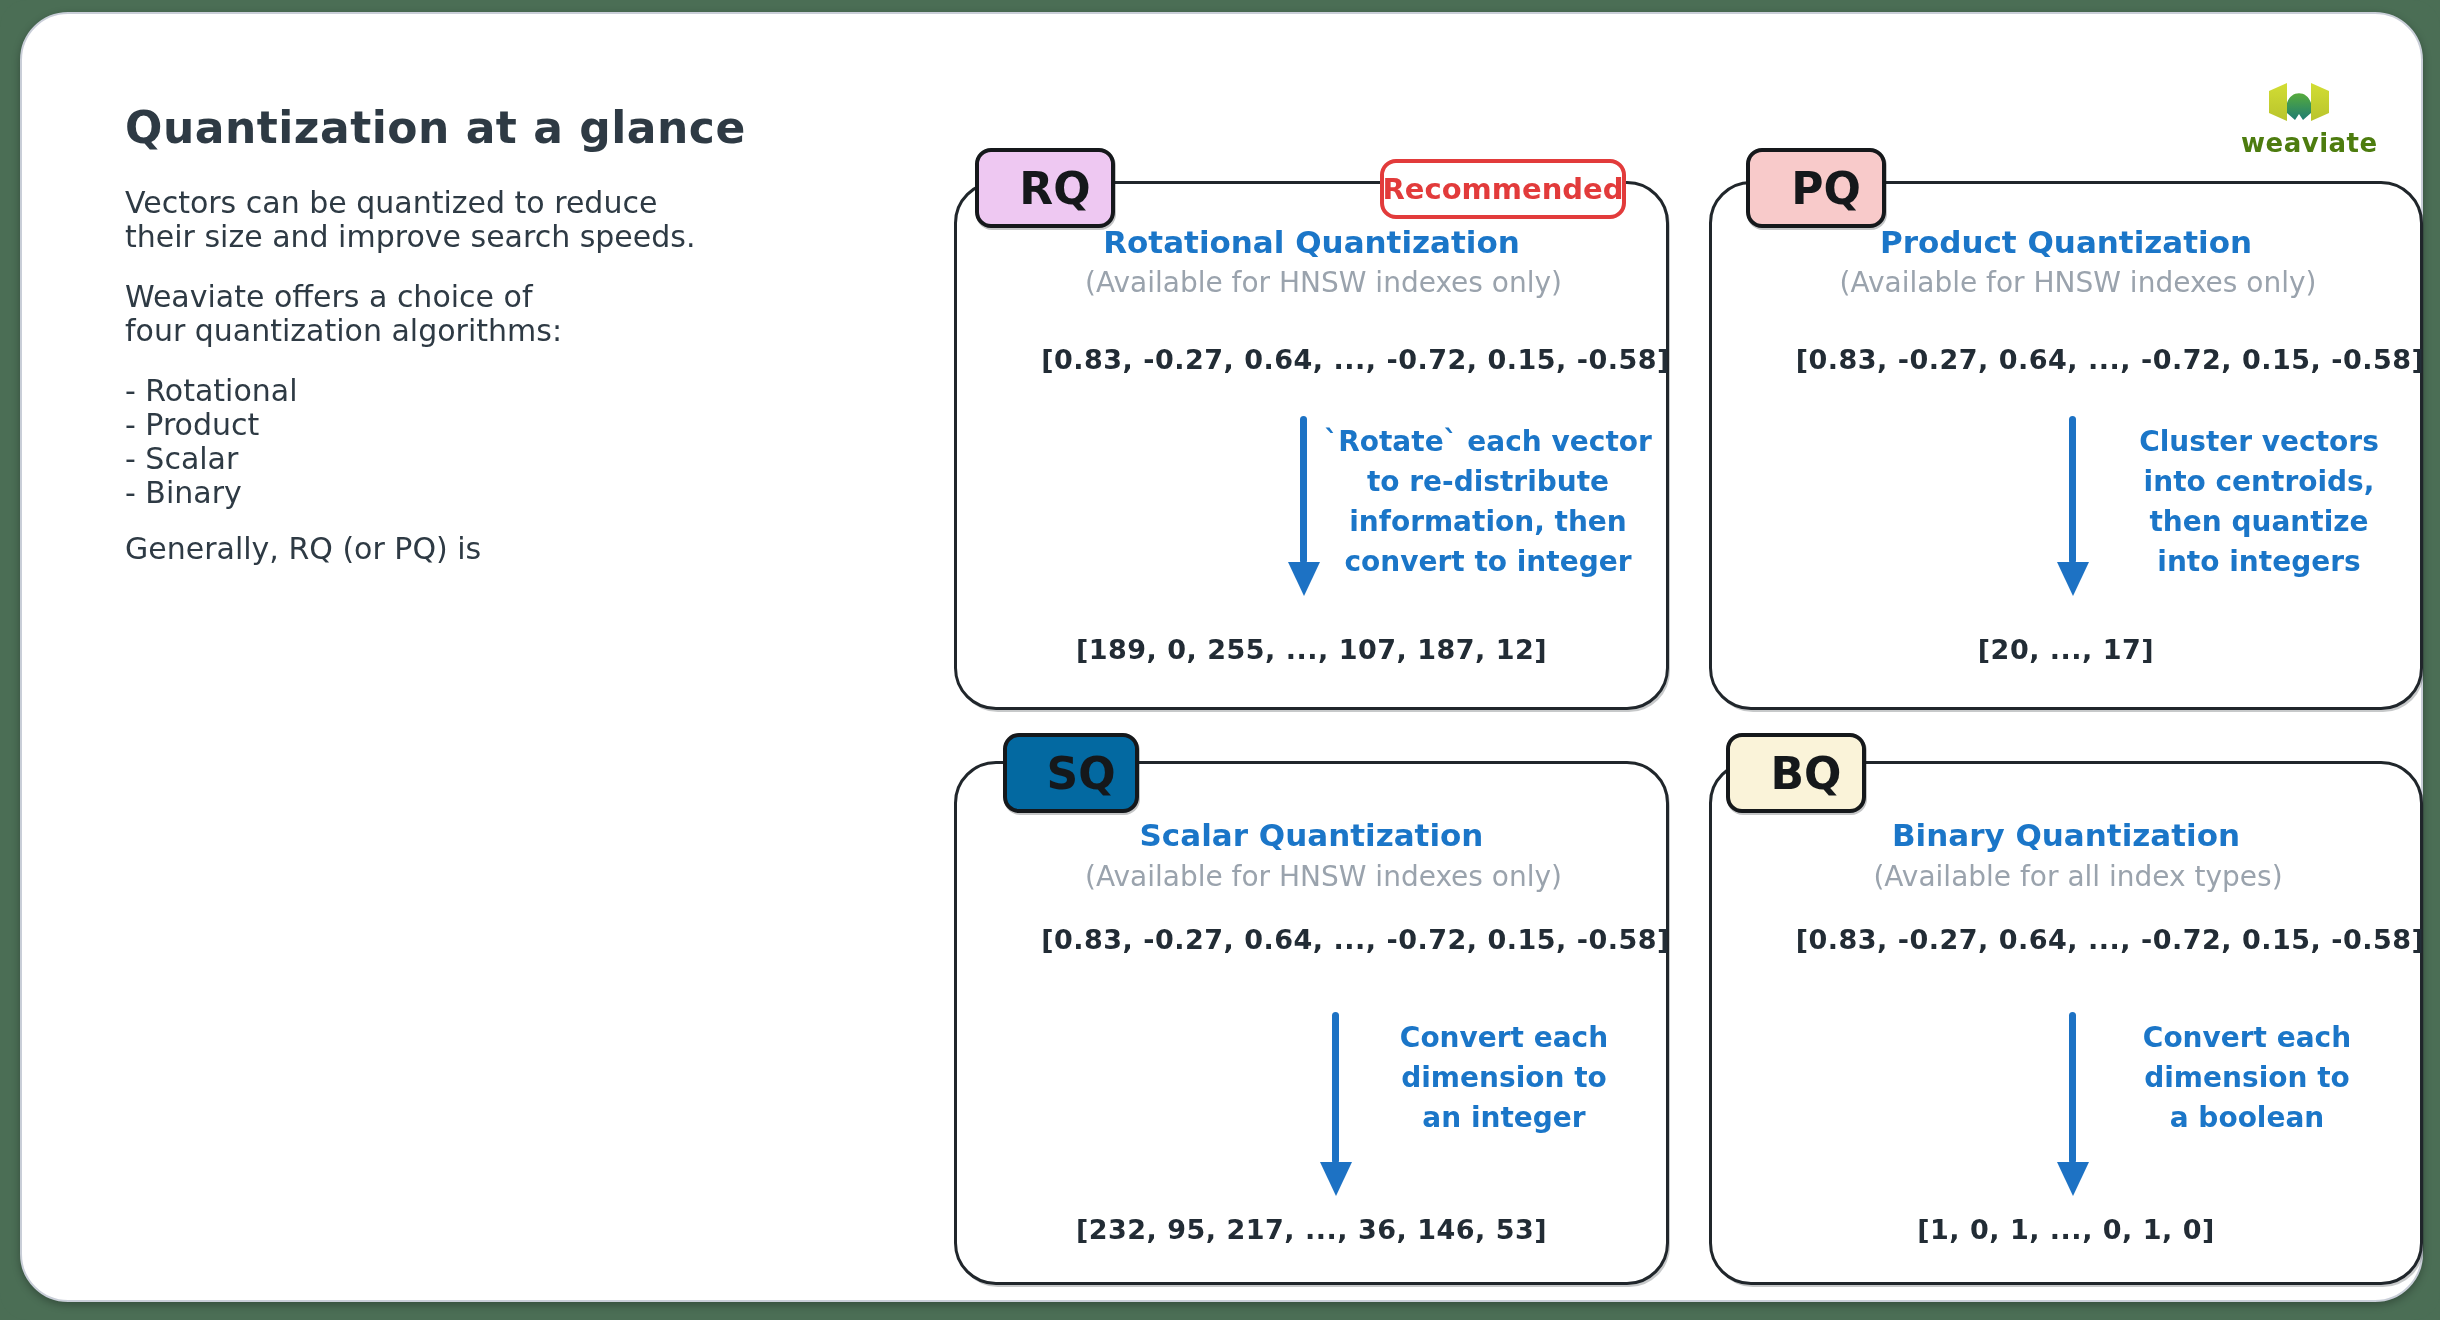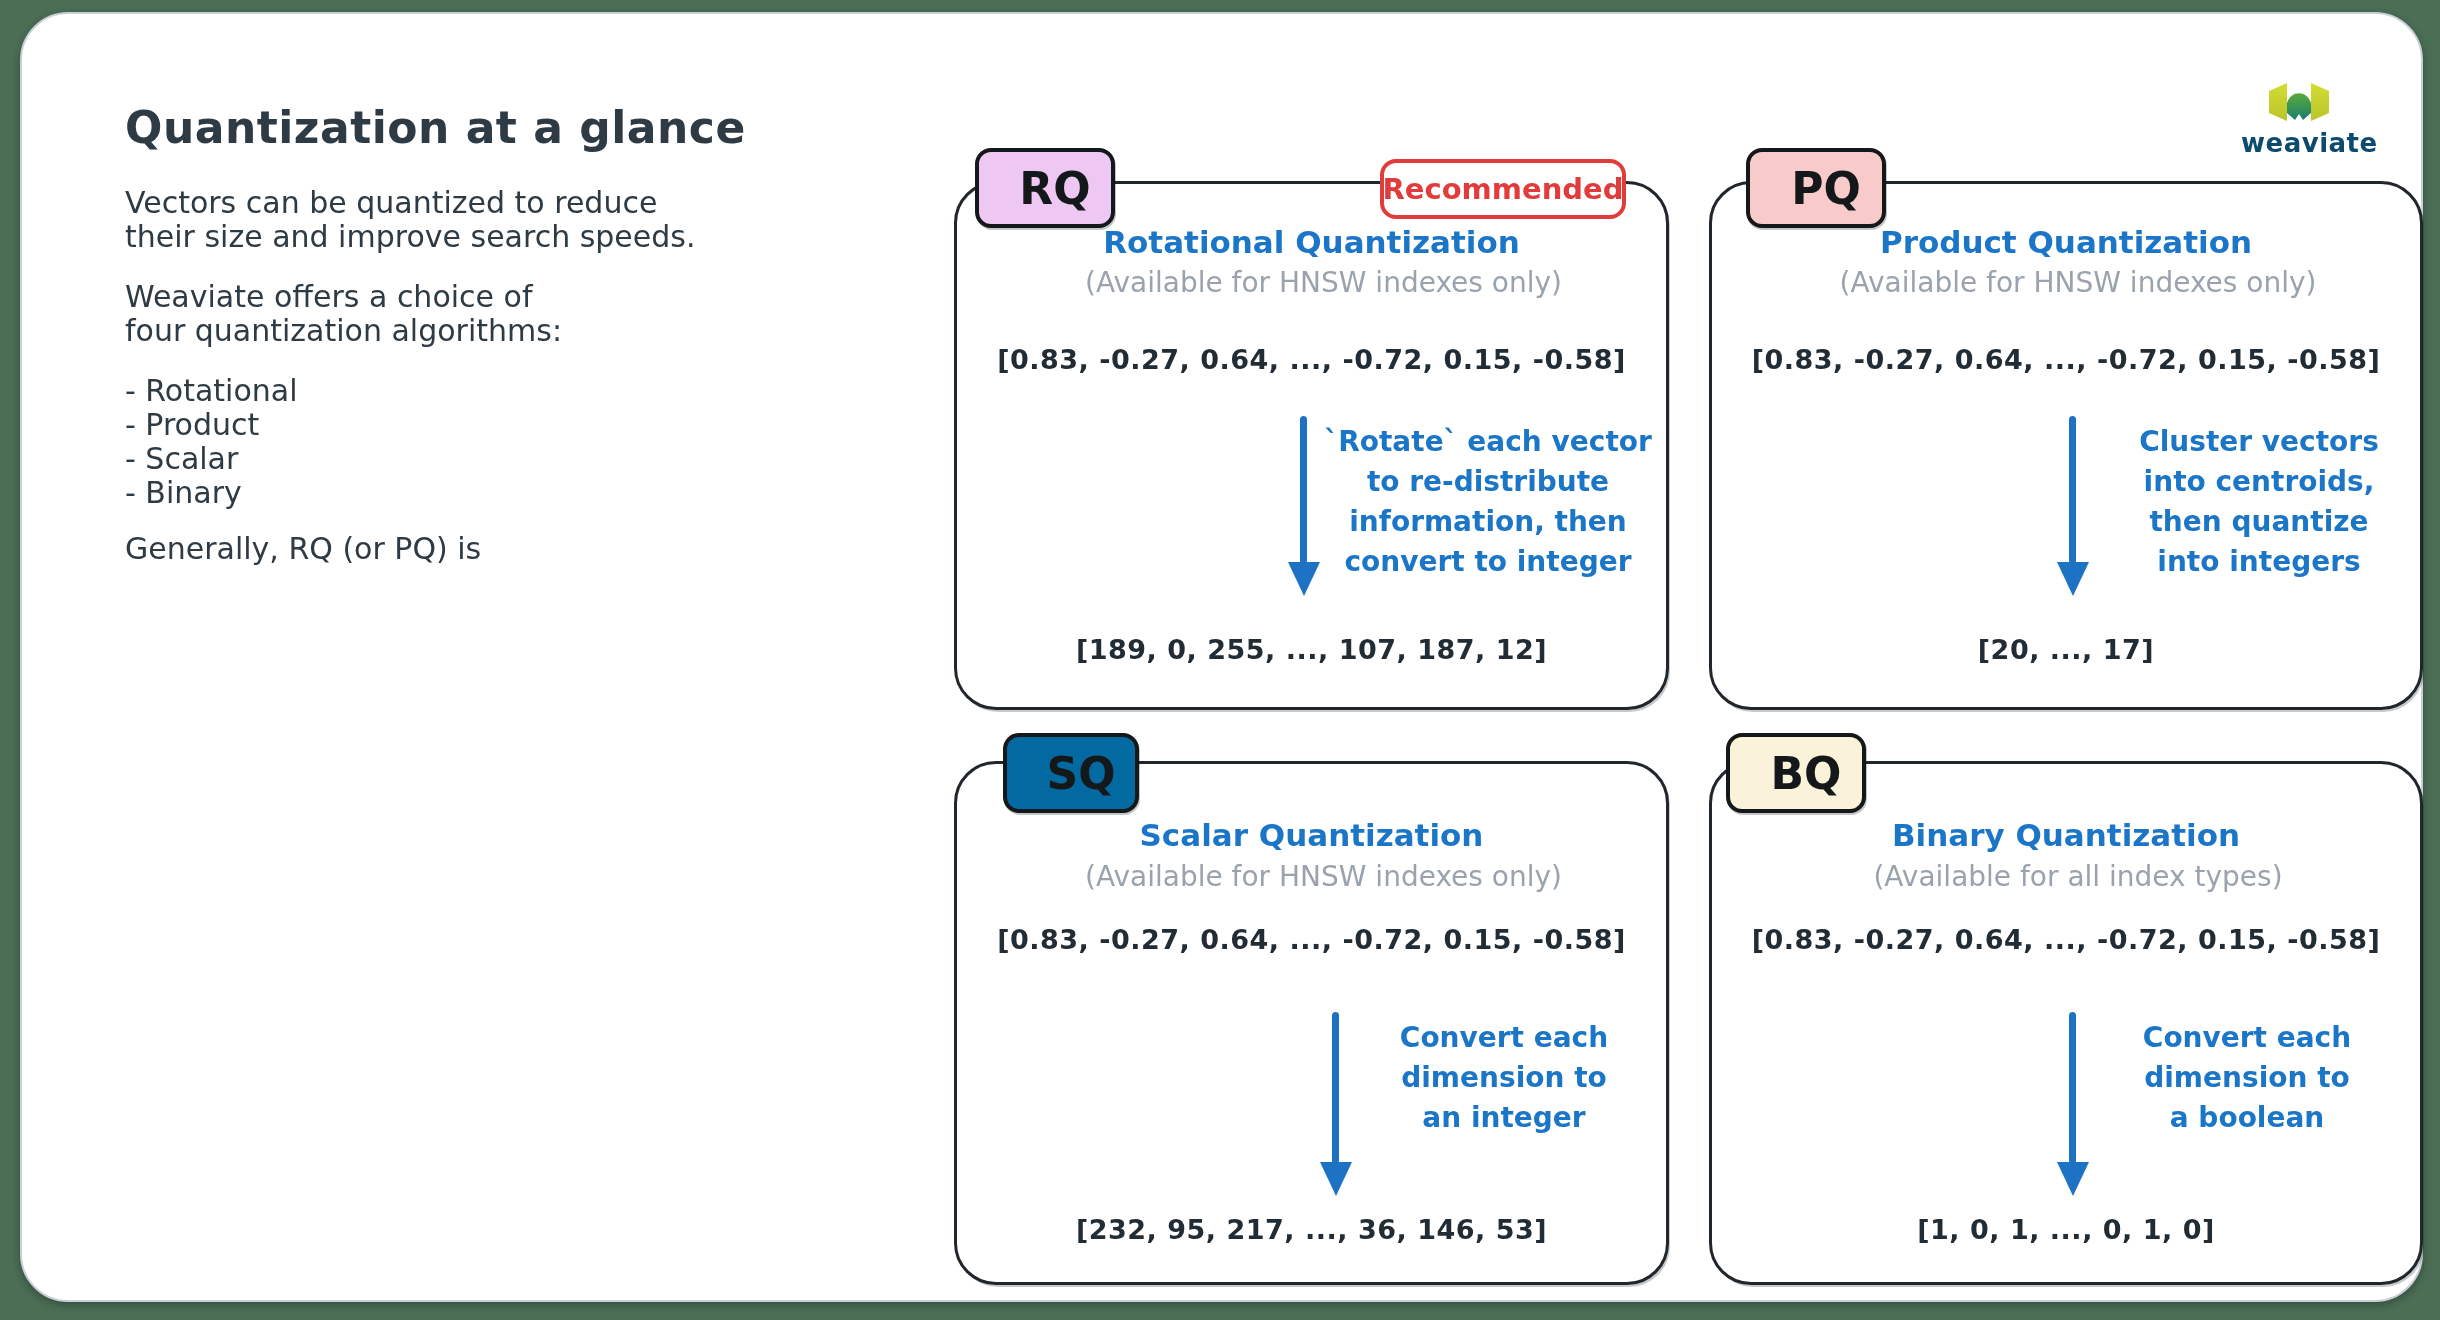--- a/index.html
+++ b/index.html
@@ -42,39 +42,39 @@
     border:4px solid #e23b3b;border-radius:16px;color:#e23b3b;font-size:29px;font-weight:700;
     display:flex;align-items:center;justify-content:center;z-index:3;
   }
   .card-title{position:absolute;left:0;width:100%;text-align:center;color:#1b76c8;font-size:31px;font-weight:700;}
   .row1 .card-title{top:40px;}
   .row2 .card-title{top:53px;}
   .card-subtitle{position:absolute;left:12px;width:100%;text-align:center;color:#9aa3ad;font-size:28px;font-weight:400;}
   .row1 .card-subtitle{top:82px;}
   .row2 .card-subtitle{top:96px;}
   .vec{position:absolute;left:0;width:100%;text-align:center;color:#222c35;font-size:27px;font-weight:700;letter-spacing:.5px;}
-  .vec.input{top:160px;}
+  .vec.input{top:160px;padding-left:44px;}
   .vec.output{top:450px;}
   .arrow{position:absolute;width:7px;background:#1d72c4;border-radius:4px;}
   .arrow::after{
     content:"";position:absolute;left:50%;transform:translateX(-50%);bottom:-32px;
     border-left:16px solid transparent;border-right:16px solid transparent;border-top:34px solid #1d72c4;
   }
   .row1 .arrow{top:232px;height:148px;}
   .row2 .arrow{top:248px;height:152px;}
   .rq .arrow{left:343px;} .pq .arrow{left:357px;} .sq .arrow{left:375px;} .bq .arrow{left:357px;}
   .steps{position:absolute;text-align:center;color:#1b76c8;font-size:28px;font-weight:700;line-height:40px;}
   .rq .steps{left:351px;top:238px;width:360px;}
   .pq .steps{left:397px;top:238px;width:300px;}
   .sq .steps{left:412px;top:254px;width:270px;}
   .bq .steps{left:390px;top:254px;width:290px;}
   
   .logo{position:absolute;top:66px;right:64px;width:116px;text-align:center;}
   .logo svg{display:block;margin:0 auto;}
-  .wordmark{margin-top:4px;font-size:26px;font-weight:700;color:#0c4a6e;letter-spacing:.5px;}
+  .wordmark{margin-top:4px;font-size:26px;font-weight:700;color:#4d7c0f;letter-spacing:.5px;}
 </style>
 </head>
 <body>
 
 <div class="stage">
   <div class="canvas">
 
     <div class="main-title">Quantization at a glance</div>
 
     <div class="lp intro">

